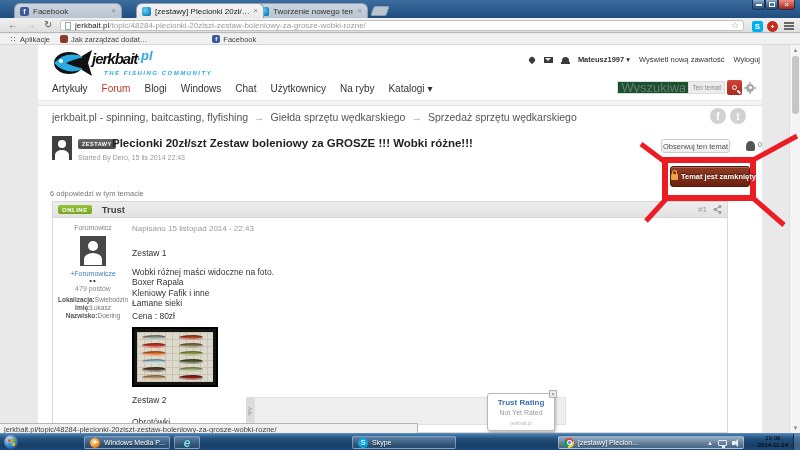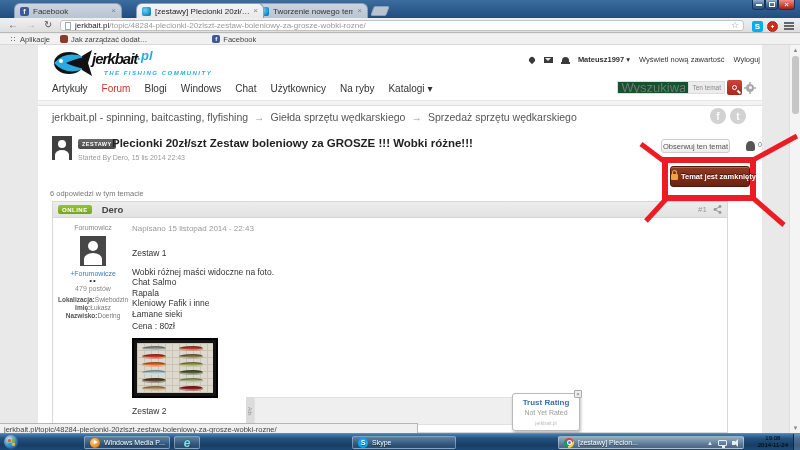--- a/index.html
+++ b/index.html
@@ -154,21 +154,21 @@
   .r1{top:3px;} .r2{top:11px;} .r3{top:19px;} .r4{top:27px;} .r5{top:35px;} .r6{top:43px;}
   .c01{background:#9aa096;} .c02{background:#c63b24;} .c03{background:#e07030;}
   .c04{background:#a8c8cc;} .c05{background:#5a4632;} .c06{background:#b99868;}
   .c07{background:#b24a2a;} .c08{background:#8a7a50;} .c09{background:#97a052;}
   .c10{background:#55603c;} .c11{background:#a4b07c;} .c12{background:#8c2420;}
 
   
   .adlabel{position:absolute;left:208px;top:352px;width:8px;height:28px;background:#dcdcdc;
            font-size:5px;color:#999;writing-mode:vertical-rl;text-align:center;line-height:8px;}
   .adbox{position:absolute;left:216px;top:352px;width:312px;height:28px;background:#efefef;border:1px solid #e2e2e2;}
-  .trust{position:absolute;left:512px;top:348px;width:68px;height:38px;background:#fff;border:1px solid #b9b9b9;
+  .trust{position:absolute;left:487px;top:348px;width:68px;height:38px;background:#fff;border:1px solid #b9b9b9;
          border-radius:3px;box-shadow:1px 2px 3px rgba(0,0,0,.25);text-align:center;z-index:30;}
   .trust .tt{font-size:8px;font-weight:bold;color:#3a6fb5;margin-top:4px;}
   .trust .ts{font-size:7px;color:#9a9a9a;margin-top:2px;}
   .trust .td{font-size:5px;color:#bbb;margin-top:4px;}
   .trust .tx{position:absolute;right:-3px;top:-4px;width:8px;height:8px;background:#eee;border:1px solid #aaa;
              font-size:6px;color:#777;line-height:7px;text-align:center;border-radius:1px;}
 
   
   .scroll{position:absolute;right:0;top:0;width:11px;height:388px;background:#f4f4f4;border-left:1px solid #e0e0e0;}
   .scroll .ar{width:11px;height:10px;color:#8a8a8a;font-size:6px;text-align:center;line-height:10px;}
@@ -350,21 +350,21 @@
       <div class="t-start">Started By Dero, 15 lis 2014 22:43</div>
       <div class="followbtn">Obserwuj ten temat</div>
       <div class="foll-ic"></div>
       <div class="foll-n">0</div>
 
       <div class="replies">6 odpowiedzi w tym temacie</div>
 
       <div class="post">
         <div class="phead">
           <span class="online">ONLINE</span>
-          <span class="pauthor">Dero</span>
+          <span class="pauthor">Trust</span>
           <span class="pnum">#1</span>
           <span class="pshare">
             <svg width="9" height="9" viewBox="0 0 9 9">
                 <line x1="2" y1="4.5" x2="7" y2="1.5" stroke="#999" stroke-width="1"></line>
                 <line x1="2" y1="4.5" x2="7" y2="7.5" stroke="#999" stroke-width="1"></line>
                 <circle cx="2" cy="4.5" r="1.4" fill="#999"></circle>
                 <circle cx="7" cy="1.5" r="1.4" fill="#999"></circle>
                 <circle cx="7" cy="7.5" r="1.4" fill="#999"></circle>
               </svg>
           </span>
@@ -378,22 +378,21 @@
           <div class="pcount">479 postów</div>
           <div class="field" style="margin-top:4px;"><b>Lokalizacja:</b><span>Świebodzin</span></div>
           <div class="field"><b>Imię:</b><span>Łukasz</span></div>
           <div class="field"><b>Nazwisko:</b><span>Doering</span></div>
         </div>
 
         <div class="bodycol">
           <div class="pdate">Napisano 15 listopad 2014 - 22:43</div>
           <div class="ln gap-b">Zestaw 1</div>
           <div class="ln">Wobki różnej maści widoczne na foto.</div>
-          <div class="ln">Chat Salmo</div>
-          <div class="ln">Rapala</div>
+          <div class="ln">Boxer Rapala</div>
           <div class="ln">Kleniowy Fafik i inne</div>
           <div class="ln">Łamane sieki</div>
           <div class="ln gap-t">Cena : 80zł</div>
 
           <div class="photo">
             <div class="paper">
               <span class="lure lL r1 c01"></span>
               <span class="lure lL r2 c02"></span>
               <span class="lure lL r3 c03"></span>
               <span class="lure lL r4 c04"></span>

